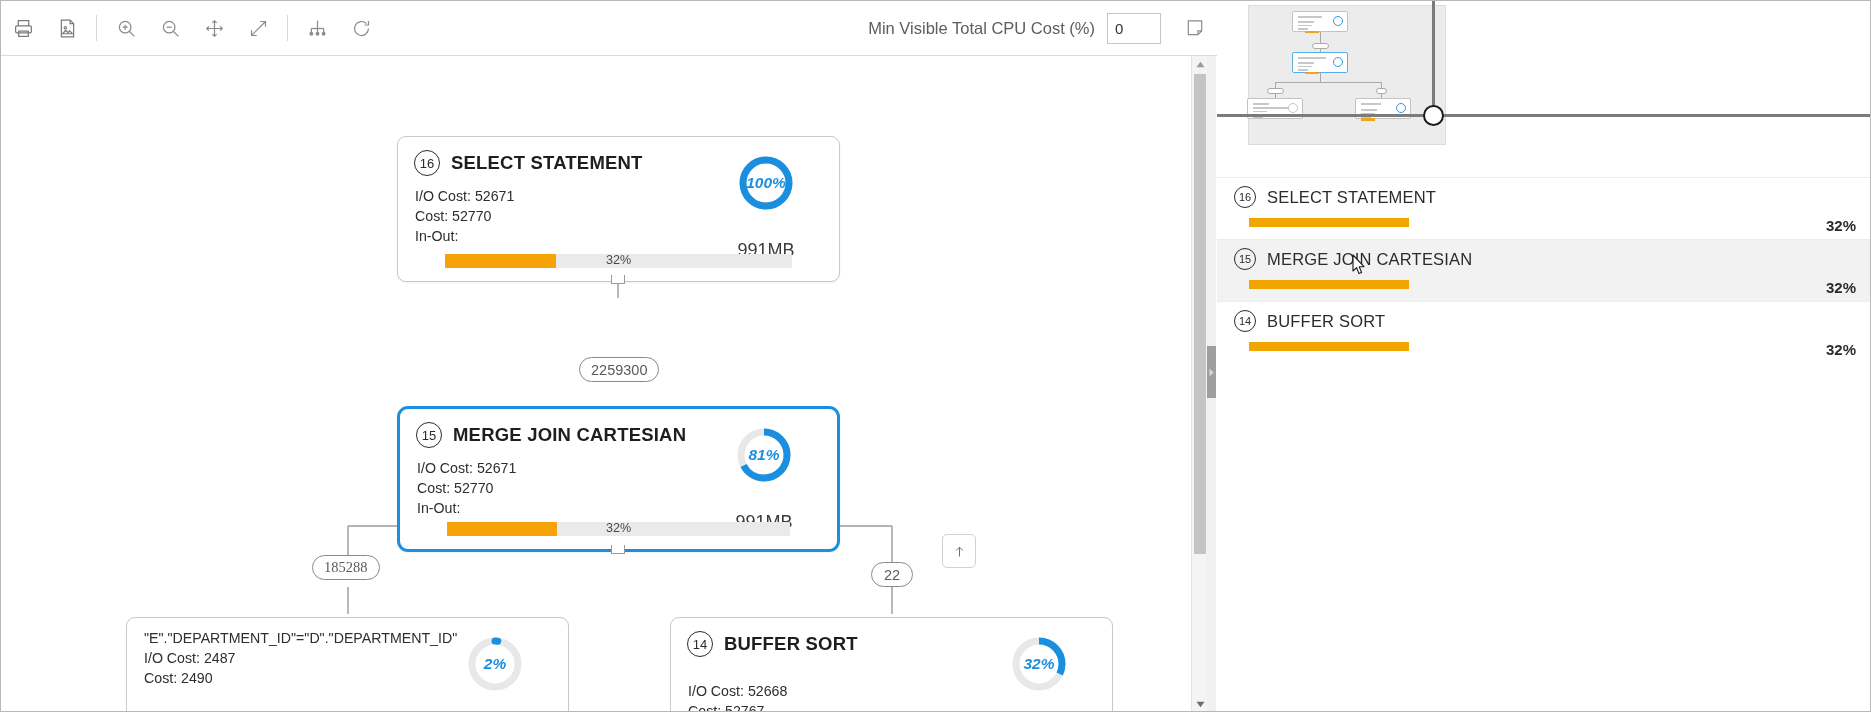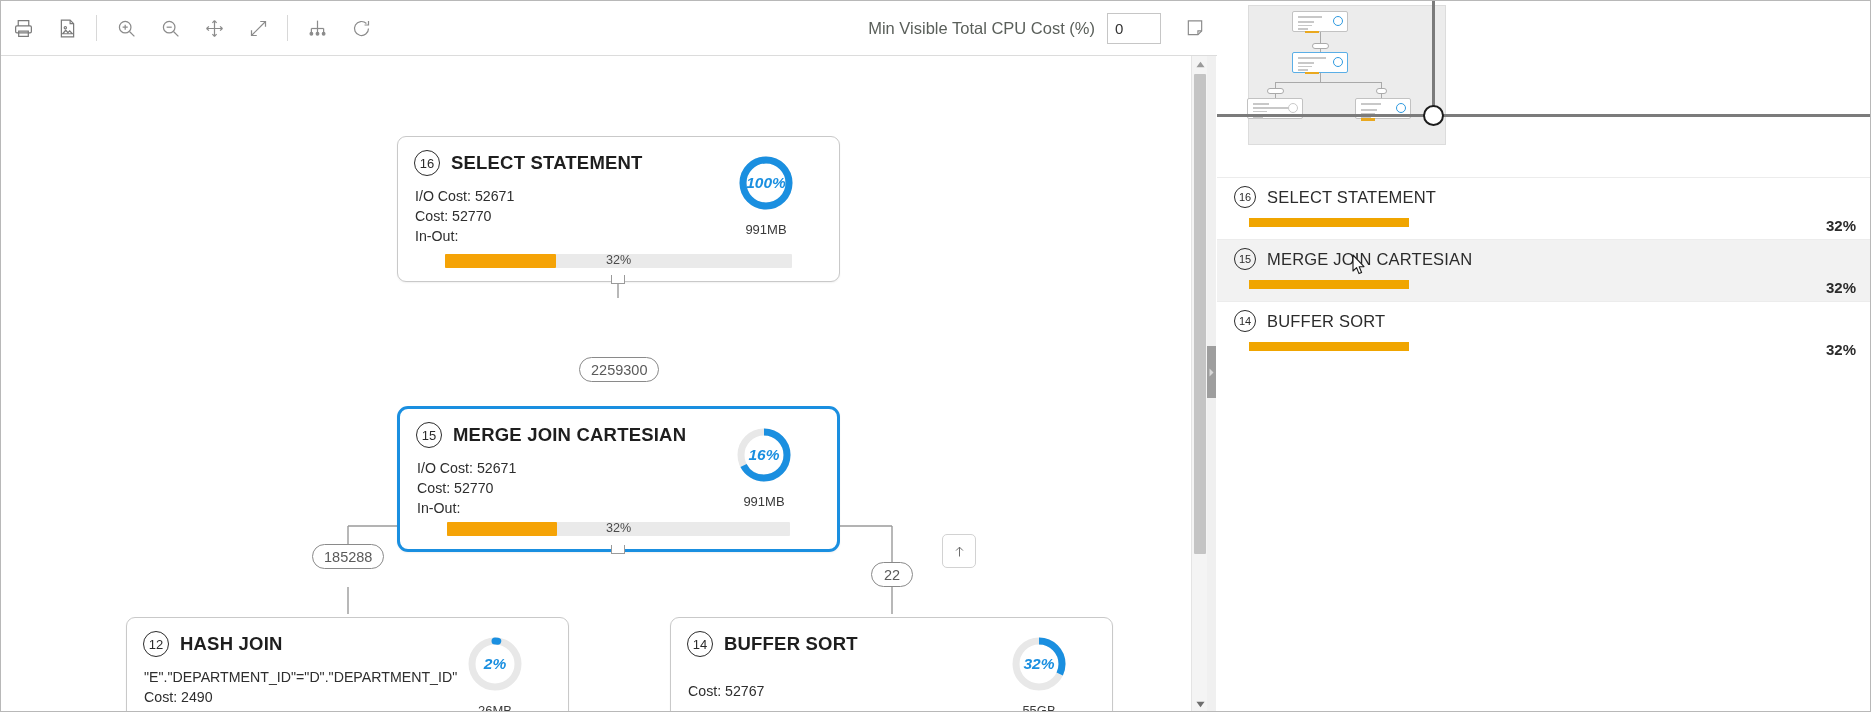--- a/index.html
+++ b/index.html
@@ -128,22 +128,22 @@
     text-align: center; width: 86px;
   }
   .donut { position: relative; width: 60px; height: 60px; margin: 0 auto; font-style: italic; }
   .donut svg { display: block; }
   .donut-label {
     position: absolute; left: 0; top: 0; width: 60px; height: 60px;
     display: flex; align-items: center; justify-content: center;
     font-size: 15.5px; font-weight: bold; color: #1a8fe0;
   }
   .donut-mem {
-    margin-top: 9px;
-    font-size: 13px; color: #3a3a3a;
+    margin-top: 27px;
+    font-size: 18px; color: #3a3a3a;
   }
   .edge-badge {
     position: absolute;
     height: 25px; min-width: 42px;
     border: 1.4px solid #8a8a8a; border-radius: 13px;
     background: #ffffff;
     display: flex; align-items: center; justify-content: center;
     font-size: 14.5px; color: #5a5a5a;
     padding: 0 11px;
     white-space: nowrap;
@@ -434,62 +434,60 @@
           <div>I/O Cost: 52671</div>
           <div>Cost: 52770</div>
           <div>In-Out:</div>
         </div>
         <div class="donut-wrap">
           <div class="donut">
             <svg width="60" height="60" viewBox="0 0 60 60">
               <circle cx="30" cy="30" r="23" fill="none" stroke="#e8e8e8" stroke-width="7"></circle>
               <circle class="donut-arc" cx="30" cy="30" r="23" fill="none" stroke="#1a8fe0" stroke-width="7" stroke-linecap="butt" transform="rotate(-90 30 30)" stroke-dasharray="96.82388558363742 144.51326206513048"></circle>
             </svg>
-            <div class="donut-label">16%</div>
+            <div class="donut-label">81%</div>
           </div>
           <div class="donut-mem">991MB</div>
         </div>
         <div class="node-bar-row">
           <div class="node-bar-track"></div>
           <div class="node-bar-fill" style="width: 32%;"></div>
           <div class="node-bar-text">32%</div>
         </div>
       </div>
       <div class="node-anchor" style="left:610px; top:489px;"></div>
 
-      <div class="edge-badge" style="left:311px; top:488px;">185288</div>
+      <div class="edge-badge" style="left:311px; top:499px;font-family:Liberation Serif, serif;">185288</div>
       <div class="edge-badge" style="left:870px; top:506px;">22</div>
 
       <div class="node" style="left:125px; top:561px; width:443px; height:146px;">
-        <div class="node-head">
-          <div class="node-num">12</div>
-          <div class="node-title">HASH JOIN</div>
-        </div>
         <div class="node-body">
           <div class="node-pred">"E"."DEPARTMENT_ID"="D"."DEPARTMENT_ID"</div>
+          <div>I/O Cost: 2487</div>
           <div>Cost: 2490</div>
         </div>
         <div class="donut-wrap">
           <div class="donut">
             <svg width="60" height="60" viewBox="0 0 60 60">
               <circle cx="30" cy="30" r="23" fill="none" stroke="#e8e8e8" stroke-width="7"></circle>
               <circle class="donut-arc" cx="30" cy="30" r="23" fill="none" stroke="#1a8fe0" stroke-width="7" stroke-linecap="round" transform="rotate(-90 30 30)" stroke-dasharray="2.8902652413026093 144.51326206513048"></circle>
             </svg>
             <div class="donut-label">2%</div>
           </div>
           <div class="donut-mem">26MB</div>
         </div>
       </div>
 
       <div class="node" style="left:669px; top:561px; width:443px; height:146px;">
         <div class="node-head">
           <div class="node-num">14</div>
           <div class="node-title">BUFFER SORT</div>
         </div>
         <div class="node-body" style="padding-top:24px;">
+          <div>I/O Cost: 52668</div>
           <div>Cost: 52767</div>
         </div>
         <div class="donut-wrap">
           <div class="donut">
             <svg width="60" height="60" viewBox="0 0 60 60">
               <circle cx="30" cy="30" r="23" fill="none" stroke="#e8e8e8" stroke-width="7"></circle>
               <circle class="donut-arc" cx="30" cy="30" r="23" fill="none" stroke="#1a8fe0" stroke-width="7" stroke-linecap="butt" transform="rotate(-90 30 30)" stroke-dasharray="46.24424386084175 144.51326206513048"></circle>
             </svg>
             <div class="donut-label">32%</div>
           </div>

